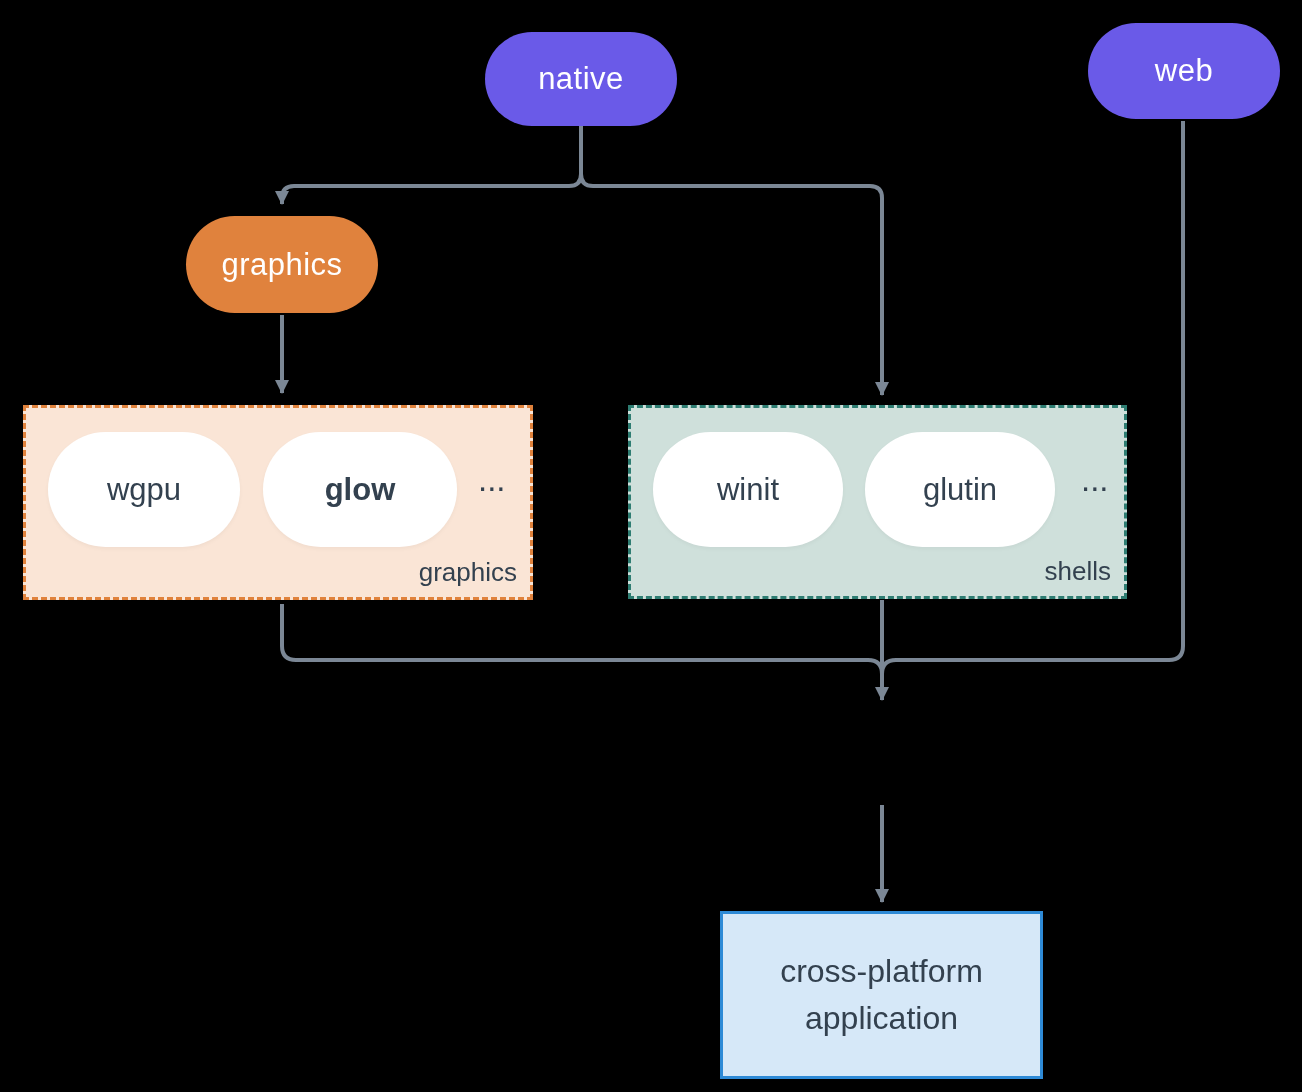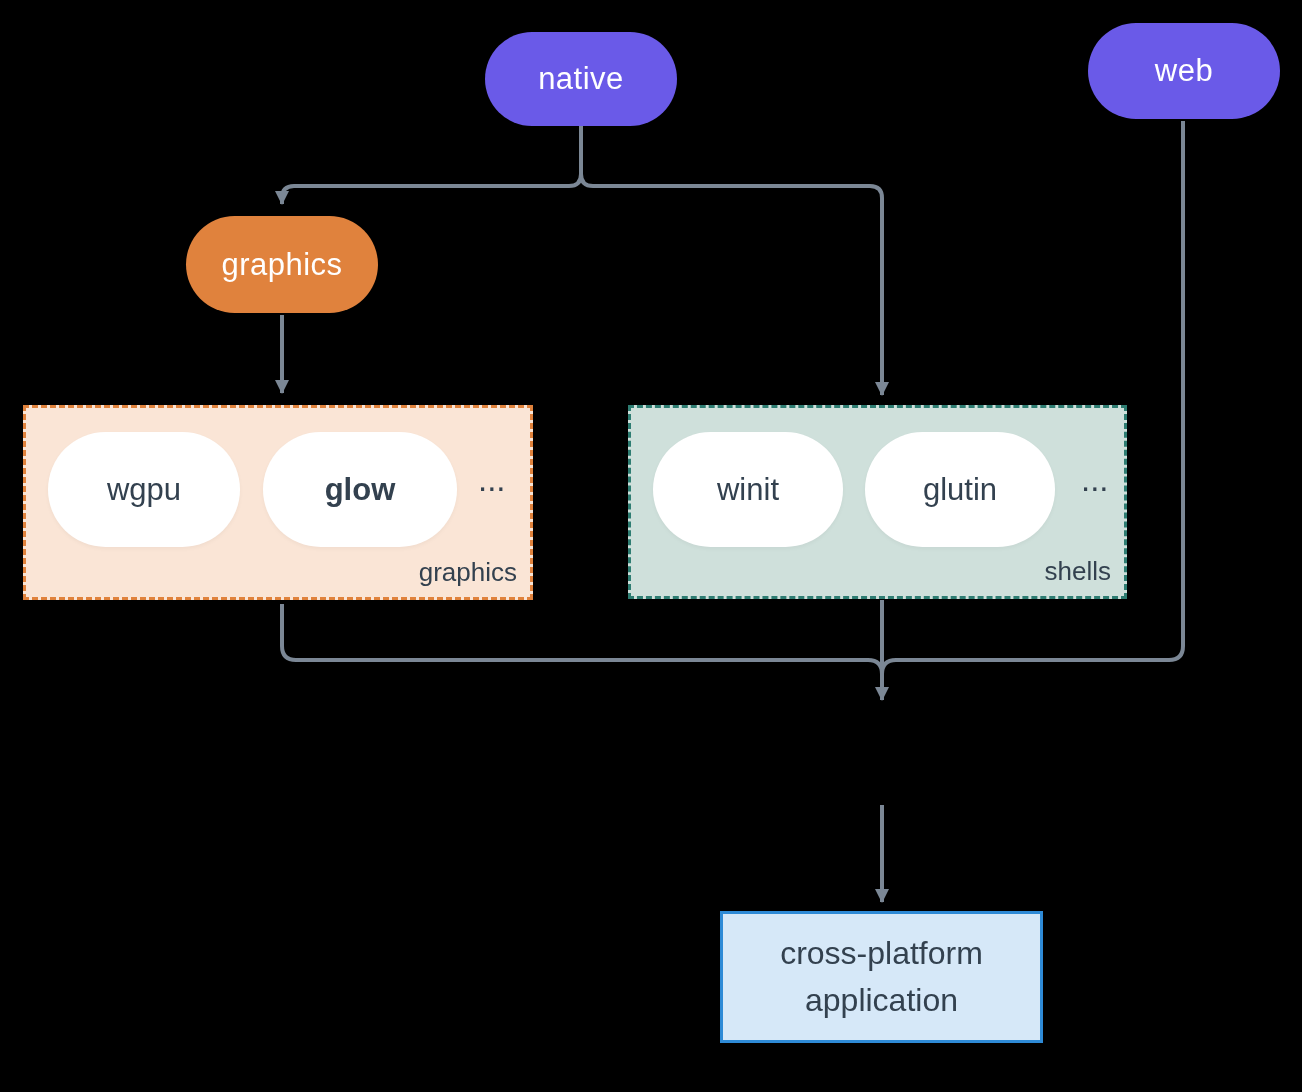--- a/index.html
+++ b/index.html
@@ -91,21 +91,21 @@
   .group .group-label {
     position: absolute;
     right: 13px;
     bottom: 9px;
     font-size: 26px;
     color: var(--dark_label);
   }
   .app-box {
     position: absolute;
     z-index: 1;
-    left: 720px; top: 911px; width: 323px; height: 132px;
+    left: 720px; top: 911px; width: 323px; height: 168px;
     box-sizing: border-box;
     background: var(--app_bg);
     border: 3px solid var(--app_border);
     display: flex;
     align-items: center;
     justify-content: center;
     text-align: center;
   }
   .app-box span {
     display: block;

